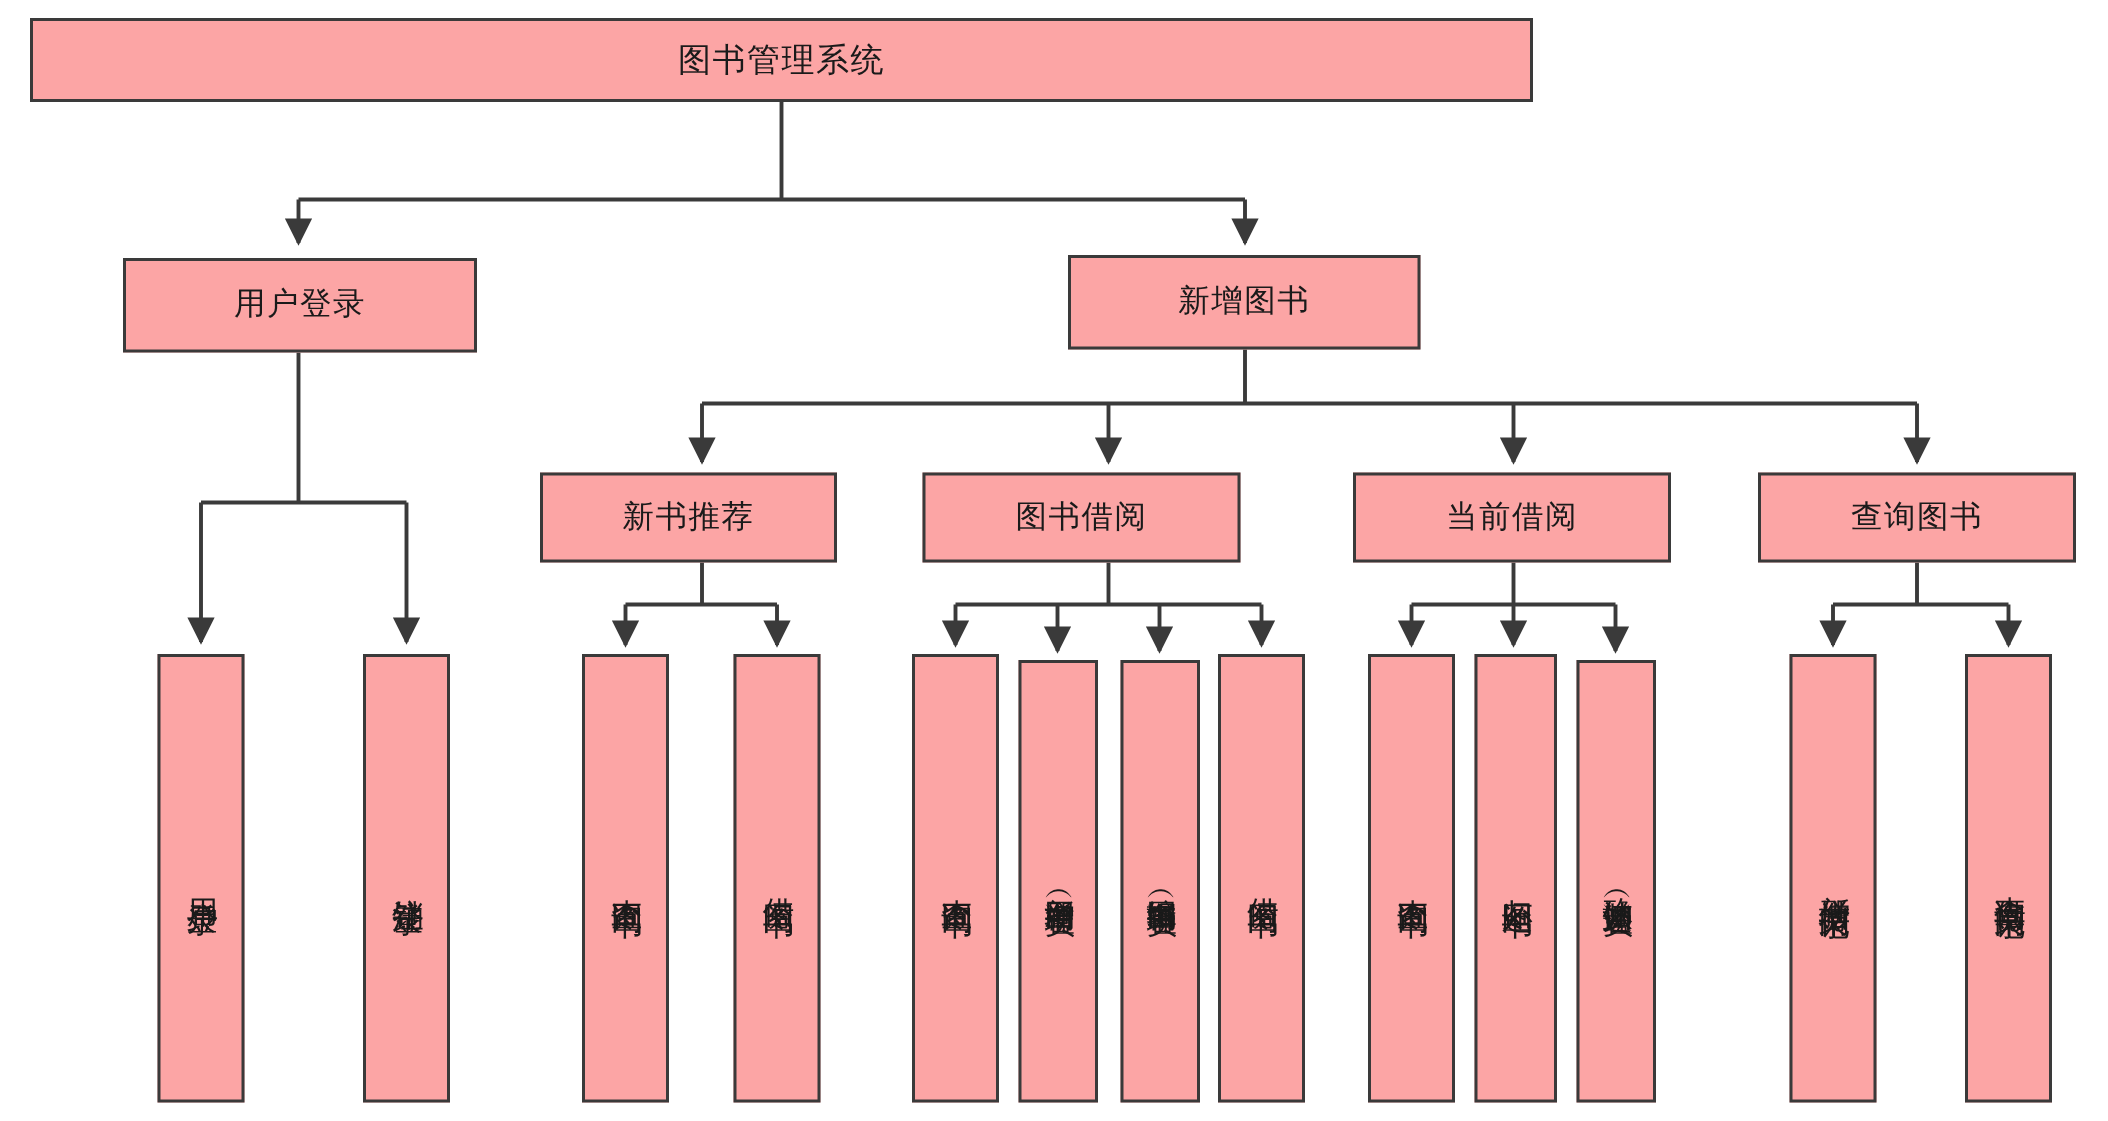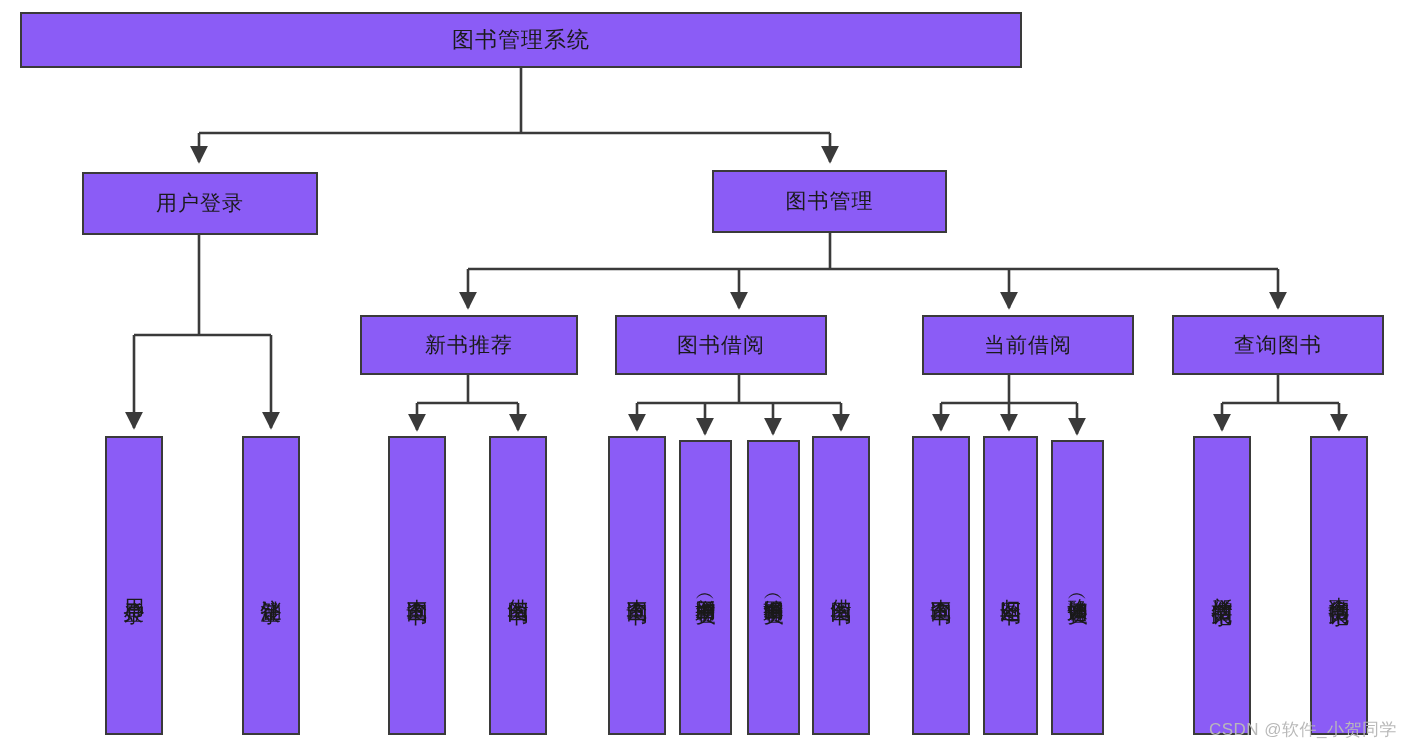--- a/index.html
+++ b/index.html
@@ -22,21 +22,21 @@
     position: absolute;
     left: 0;
     top: 0;
     width: 1405px;
     height: 747px;
     pointer-events: none;
   }
   .node {
     position: absolute;
     box-sizing: border-box;
-    background: #8b5cf6;
+    background: #fca5a5;
     border: 2.5px solid #3a3a3a;
     display: flex;
     align-items: center;
     justify-content: center;
     color: #1a1a1a;
   }
   .node .lbl {
     display: block;
     text-align: center;
     line-height: 1.18;
@@ -134,30 +134,30 @@
   </svg>
 
   <div class="node h root" style="left:20px; top:12px; width:1002px; height:56px;">
     <span class="lbl">图书管理系统</span>
   </div>
 
   <div class="node h" style="left:82px; top:172px; width:236px; height:63px;">
     <span class="lbl">用户登录</span>
   </div>
   <div class="node h" style="left:712px; top:170px; width:235px; height:63px;">
-    <span class="lbl">图书管理</span>
-  </div>
-
-  <div class="node h" style="left:360px; top:315px; width:218px; height:60px;">
+    <span class="lbl">新增图书</span>
+  </div>
+
+  <div class="node h" style="left:360px; top:315px; width:198px; height:60px;">
     <span class="lbl">新书推荐</span>
   </div>
   <div class="node h" style="left:615px; top:315px; width:212px; height:60px;">
     <span class="lbl">图书借阅</span>
   </div>
-  <div class="node h" style="left:902px; top:315px; width:212px; height:60px;margin-left:20px;">
+  <div class="node h" style="left:902px; top:315px; width:212px; height:60px;">
     <span class="lbl">当前借阅</span>
   </div>
   <div class="node h" style="left:1172px; top:315px; width:212px; height:60px;">
     <span class="lbl">查询图书</span>
   </div>
 
   <div class="node v" style="left:105px; top:436px; width:58px; height:299px;">
     <span class="lbl">用户登录</span>
   </div>
   <div class="node v" style="left:242px; top:436px; width:58px; height:299px;">
@@ -194,15 +194,14 @@
     <span class="lbl">确认归还（管理员）</span>
   </div>
 
   <div class="node v" style="left:1193px; top:436px; width:58px; height:299px;">
     <span class="lbl">新增借阅记录</span>
   </div>
   <div class="node v" style="left:1310px; top:436px; width:58px; height:299px;">
     <span class="lbl">查询借阅记录</span>
   </div>
 
-  <div id="watermark">CSDN @软件_小贺同学</div>
 
 </div>
 
 </body></html>

